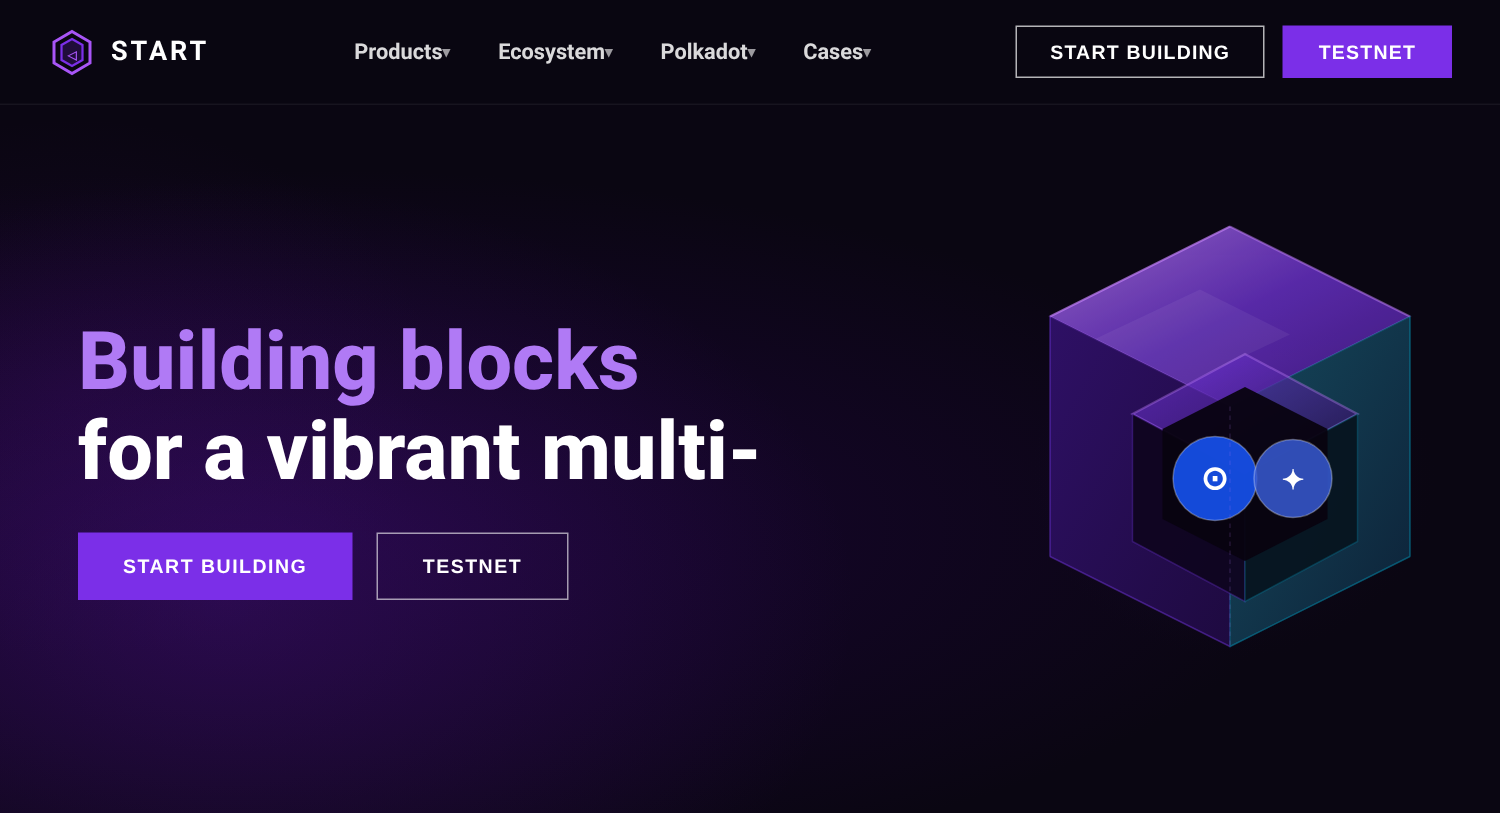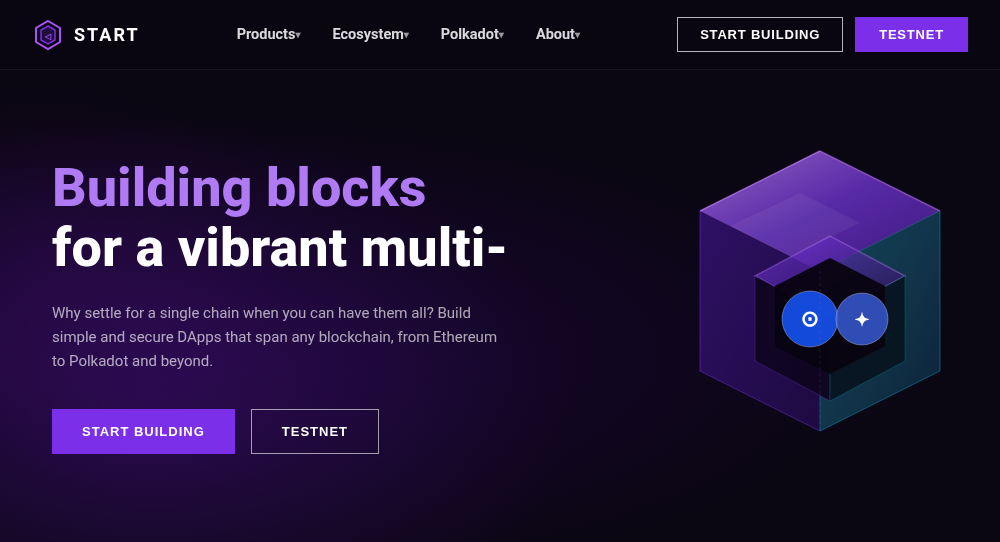--- a/index.html
+++ b/index.html
@@ -225,41 +225,40 @@
       </a>
     </li>
     <li>
       <a href="#">
         <span>Polkadot</span>
         <span class="chevron">▾</span>
       </a>
     </li>
     <li>
       <a href="#">
-        <span>About</span>
+        <span>Cases</span>
         <span class="chevron">▾</span>
       </a>
     </li>
   </ul>
 
   <div class="nav-actions">
     <button class="btn-outline">START BUILDING</button>
     <button class="btn-purple">TESTNET</button>
   </div>
 </nav>
 
 <section class="hero">
   <div class="hero-bg-gradient"></div>
 
   <div class="hero-content">
     <h1 class="hero-title">
       <span class="highlight">Building blocks</span><br>
       <span class="white">for a vibrant multi-</span><br>
     </h1>
-    <p class="hero-subtitle">Why settle for a single chain when you can have them all? Build simple and secure DApps that span any blockchain, from Ethereum to Polkadot and beyond.</p>
     <div class="hero-buttons">
       <button class="hero-btn-primary">START BUILDING</button>
       <button class="hero-btn-secondary">TESTNET</button>
     </div>
   </div>
 
   <div class="hero-visual">
     <svg class="cube-svg" viewBox="0 0 370 370" fill="none">
       <defs>
         <linearGradient id="topFaceGrad" x1="0%" y1="0%" x2="100%" y2="100%">

